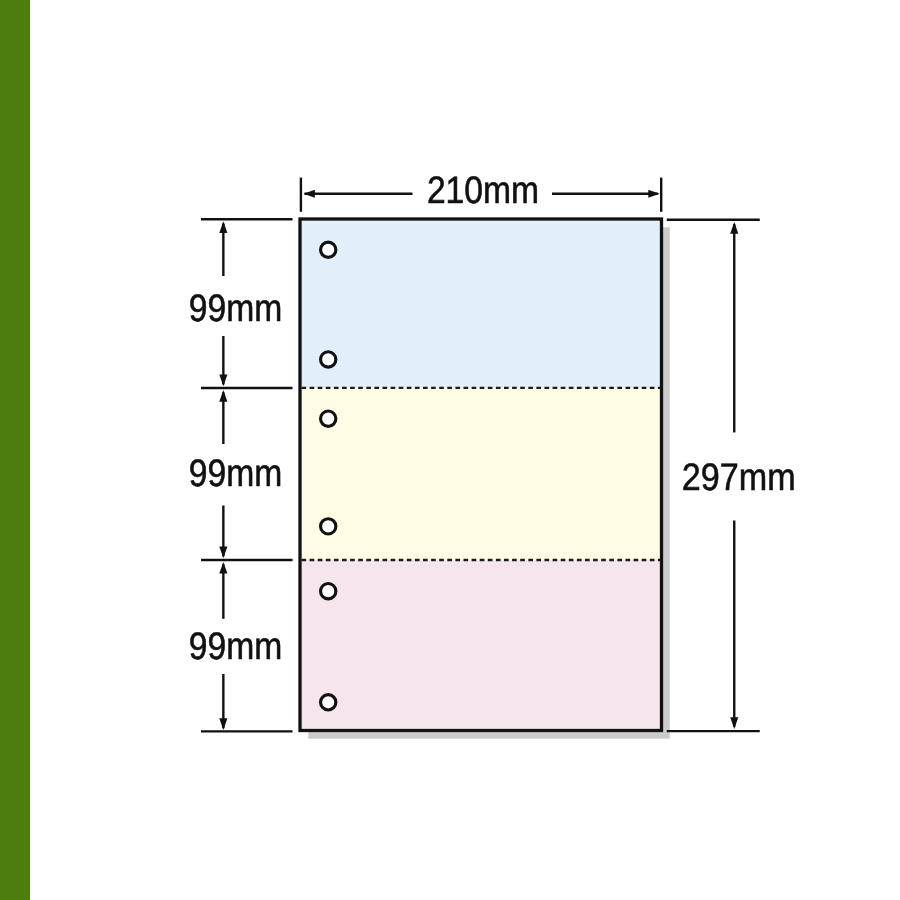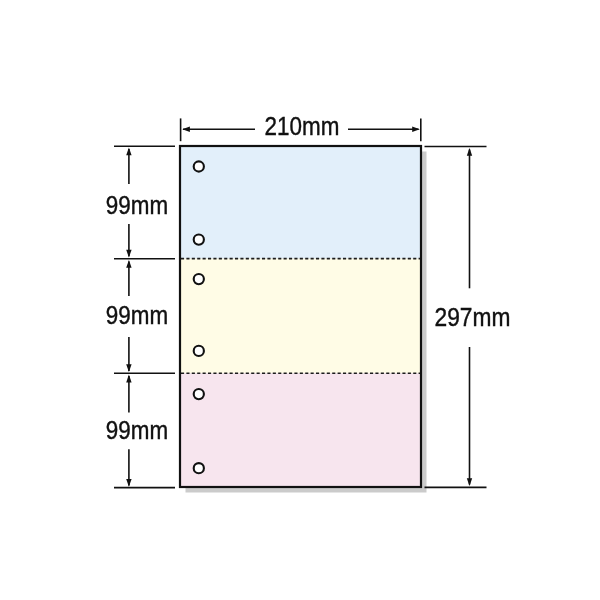--- a/index.html
+++ b/index.html
@@ -1,16 +1,16 @@
 <!DOCTYPE html>
 <html><head>
 <meta charset="utf-8">
 <style>
   html,body{margin:0;padding:0;background:#ffffff;}
-  .stage{position:relative;width:568px;height:600px;background:#4d7c0f;overflow:hidden;}
+  .stage{position:relative;width:568px;height:600px;background:#4d7c0f;overflow:hidden;padding-left:20px;}
   svg{display:block;}
   text{font-family:"Liberation Sans",sans-serif;fill:#111111;stroke:#111111;stroke-width:0.4;}
 </style>
 </head>
 <body>
 <div class="stage">
 <svg width="600" height="600" viewBox="0 0 600 600">
 
   <rect x="0" y="0" width="600" height="600" fill="#ffffff"></rect>
 

